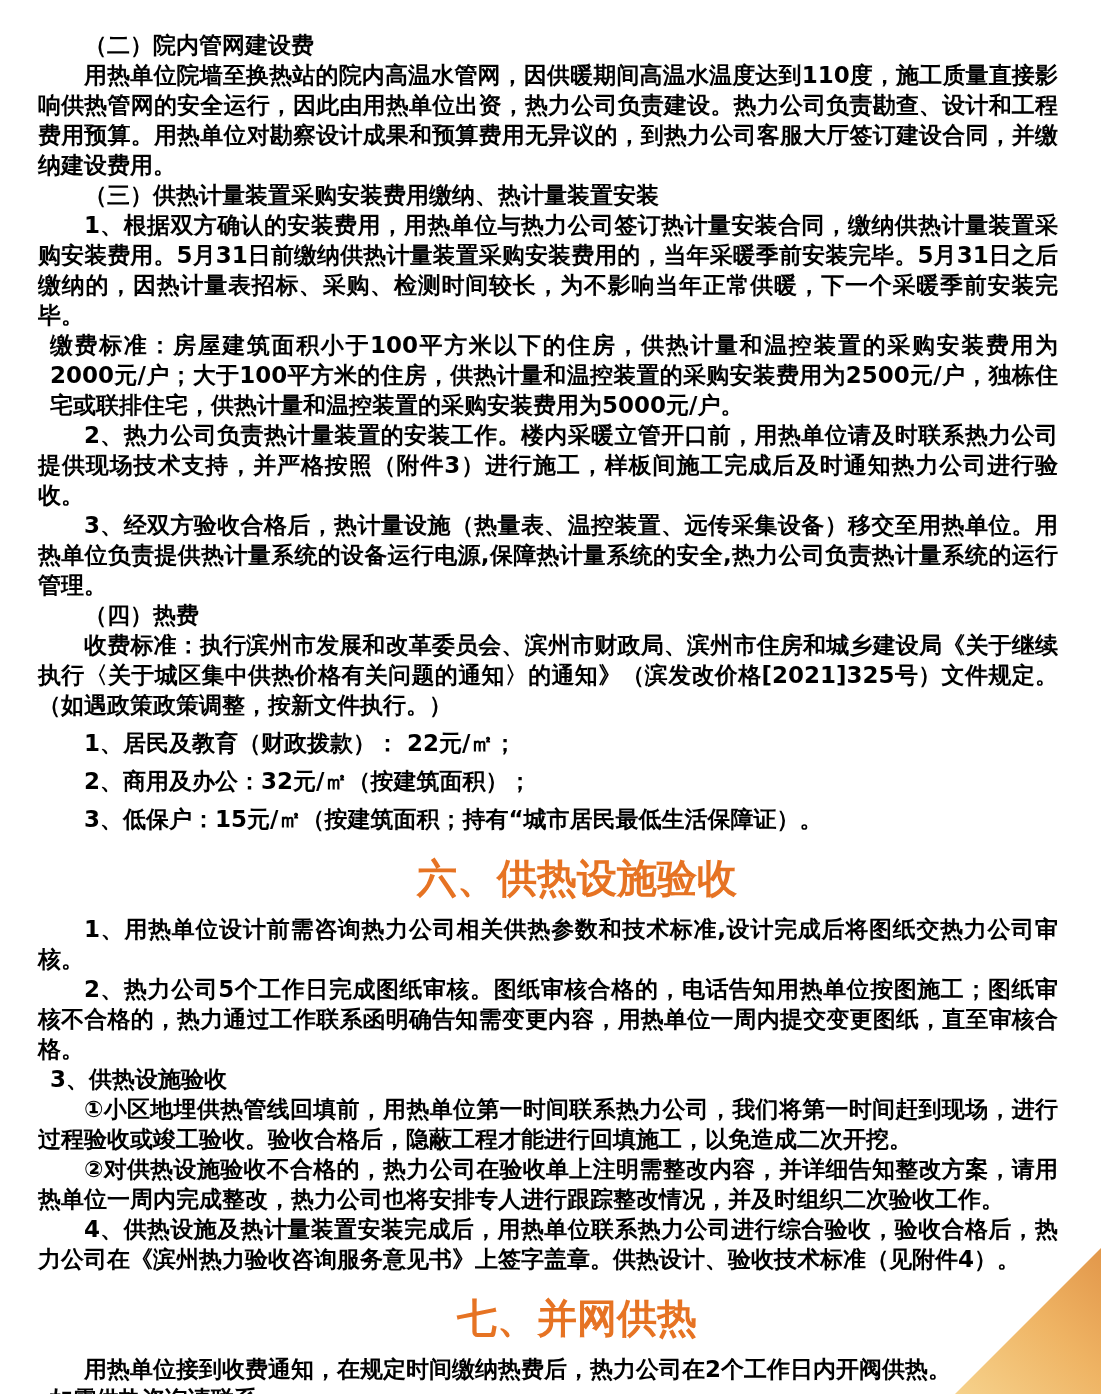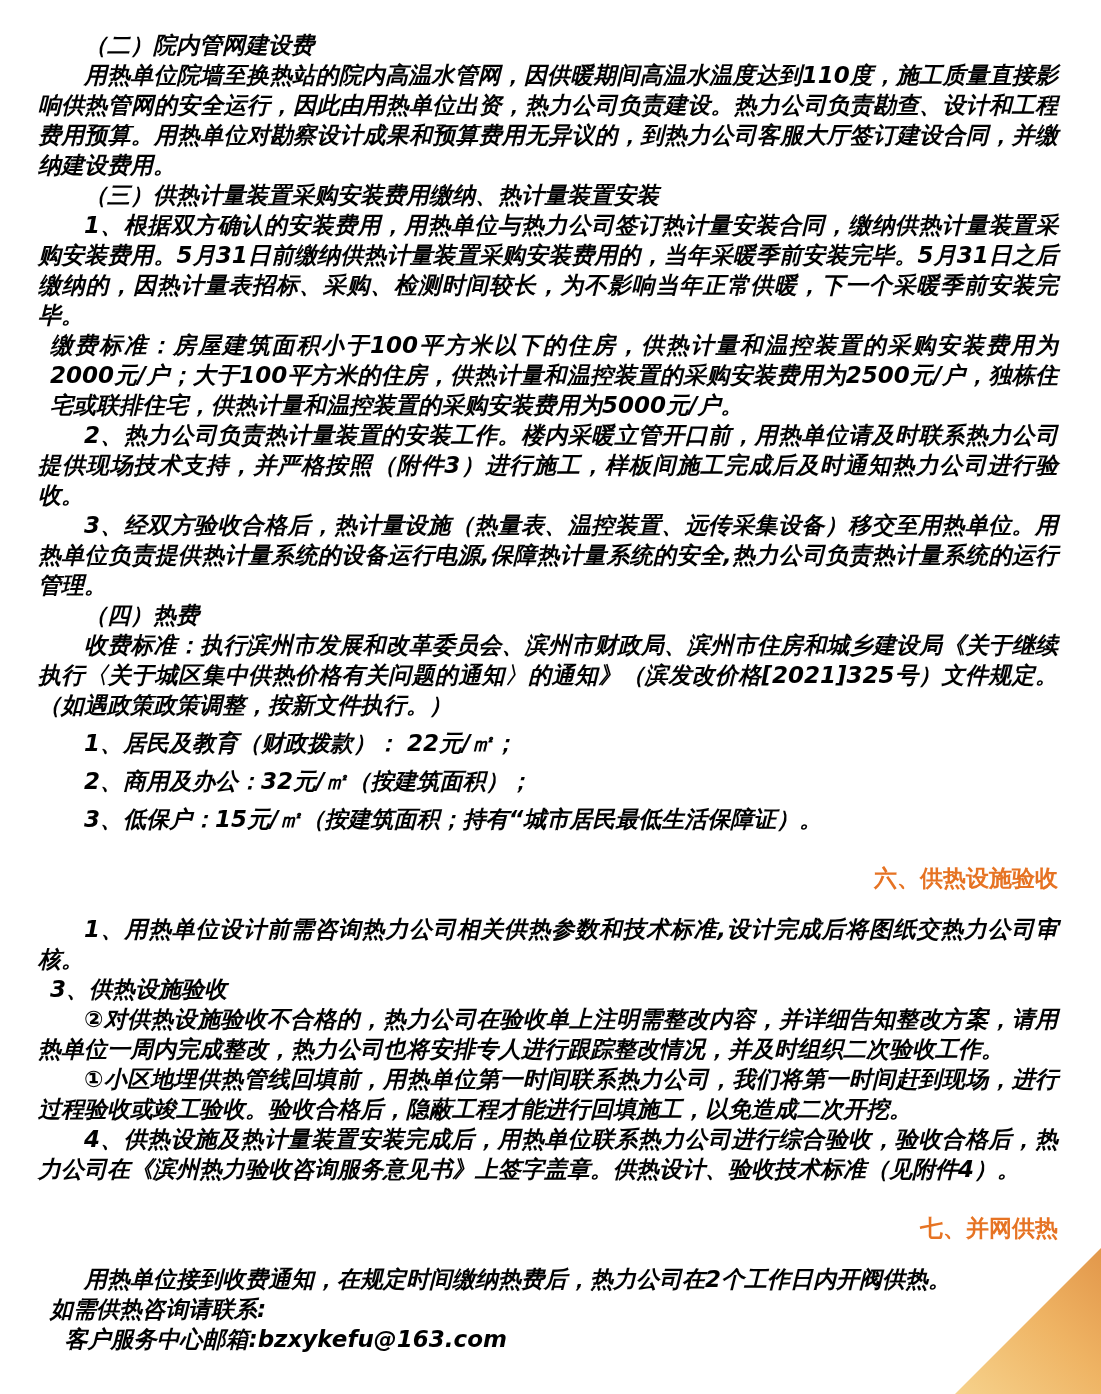--- a/index.html
+++ b/index.html
@@ -15,32 +15,32 @@
     position: absolute;
     left: 38px;
     top: 30px;
     width: 1020px;
     color: #000000;
     font-weight: 700;
     font-size: 23px;
     line-height: 30px;
     text-align: justify;
   }
-  .para { margin: 0; font-style: italic; }
+  .para { margin: 0; }
   .para.indent  { text-indent: 2em; }
   .para.flush   { text-indent: 0; margin-left: 12px; }
   .para.list    { text-indent: 2em; margin-top: 8px; }
   .para.contact { text-indent: 1.15em; }
   h2.heading {
     color: #e67323;
-    font-size: 23px;
+    font-size: 40px;
     line-height: 38px;
     font-weight: 700;
     margin: 25px 0 17px 58px;
-    text-align: right;
+    text-align: center;
     text-indent: 0;
   }
   .corner-triangle {
     position: absolute;
     right: 0;
     bottom: 0;
     width: 146px;
     height: 146px;
     background: linear-gradient(225deg, #e2974a 0%, #efb464 45%, #f6d28c 100%);
     clip-path: polygon(100% 0, 100% 100%, 0 100%);
@@ -57,22 +57,23 @@
     <p class="para flush">缴费标准：房屋建筑面积小于100平方米以下的住房，供热计量和温控装置的采购安装费用为2000元/户；大于100平方米的住房，供热计量和温控装置的采购安装费用为2500元/户，独栋住宅或联排住宅，供热计量和温控装置的采购安装费用为5000元/户。</p>
     <p class="para indent">2、热力公司负责热计量装置的安装工作。楼内采暖立管开口前，用热单位请及时联系热力公司提供现场技术支持，并严格按照（附件3）进行施工，样板间施工完成后及时通知热力公司进行验收。</p>
     <p class="para indent">3、经双方验收合格后，热计量设施（热量表、温控装置、远传采集设备）移交至用热单位。用热单位负责提供热计量系统的设备运行电源,保障热计量系统的安全,热力公司负责热计量系统的运行管理。</p>
     <p class="para indent">（四）热费</p>
     <p class="para indent">收费标准：执行滨州市发展和改革委员会、滨州市财政局、滨州市住房和城乡建设局《关于继续执行〈关于城区集中供热价格有关问题的通知〉的通知》（滨发改价格[2021]325号）文件规定。（如遇政策政策调整，按新文件执行。）</p>
     <p class="para list">1、居民及教育（财政拨款）： 22元/㎡；</p>
     <p class="para list">2、商用及办公：32元/㎡（按建筑面积）；</p>
     <p class="para list">3、低保户：15元/㎡（按建筑面积；持有“城市居民最低生活保障证）。</p>
     <h2 class="heading">六、供热设施验收</h2>
     <p class="para indent">1、用热单位设计前需咨询热力公司相关供热参数和技术标准,设计完成后将图纸交热力公司审核。</p>
+    <p class="para indent">2、热力公司5个工作日完成图纸审核。图纸审核合格的，电话告知用热单位按图施工；图纸审核不合格的，热力通过工作联系函明确告知需变更内容，用热单位一周内提交变更图纸，直至审核合格。</p>
     <p class="para flush">3、供热设施验收</p>
+    <p class="para indent">①小区地埋供热管线回填前，用热单位第一时间联系热力公司，我们将第一时间赶到现场，进行过程验收或竣工验收。验收合格后，隐蔽工程才能进行回填施工，以免造成二次开挖。</p>
     <p class="para indent">②对供热设施验收不合格的，热力公司在验收单上注明需整改内容，并详细告知整改方案，请用热单位一周内完成整改，热力公司也将安排专人进行跟踪整改情况，并及时组织二次验收工作。</p>
-    <p class="para indent">①小区地埋供热管线回填前，用热单位第一时间联系热力公司，我们将第一时间赶到现场，进行过程验收或竣工验收。验收合格后，隐蔽工程才能进行回填施工，以免造成二次开挖。</p>
     <p class="para indent">4、供热设施及热计量装置安装完成后，用热单位联系热力公司进行综合验收，验收合格后，热力公司在《滨州热力验收咨询服务意见书》上签字盖章。供热设计、验收技术标准（见附件4）。</p>
     <h2 class="heading">七、并网供热</h2>
     <p class="para indent">用热单位接到收费通知，在规定时间缴纳热费后，热力公司在2个工作日内开阀供热。</p>
     <p class="para flush">如需供热咨询请联系:</p>
     <p class="para contact">客户服务中心邮箱:bzxykefu@163.com</p>
   </div>
 <div class="corner-triangle"></div>
 
 </body></html>

